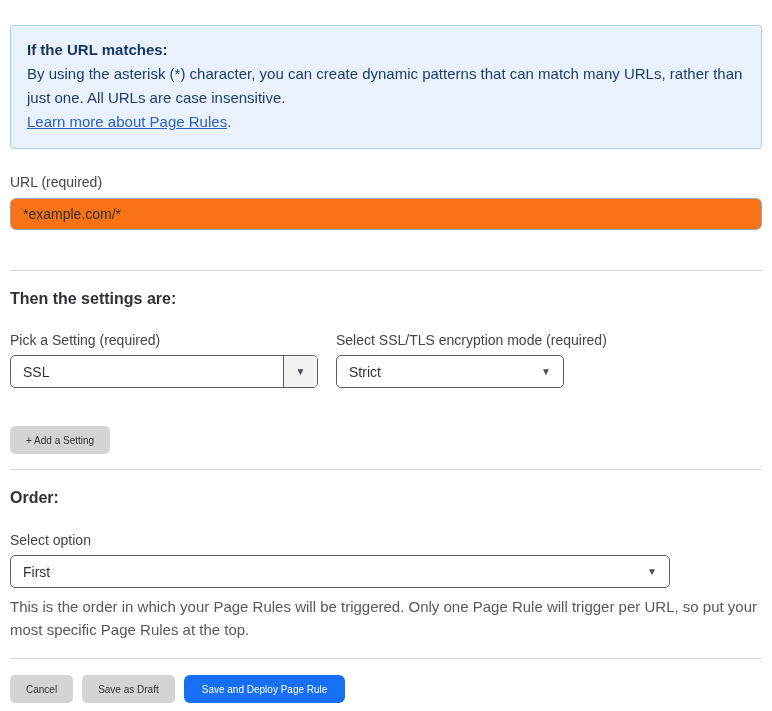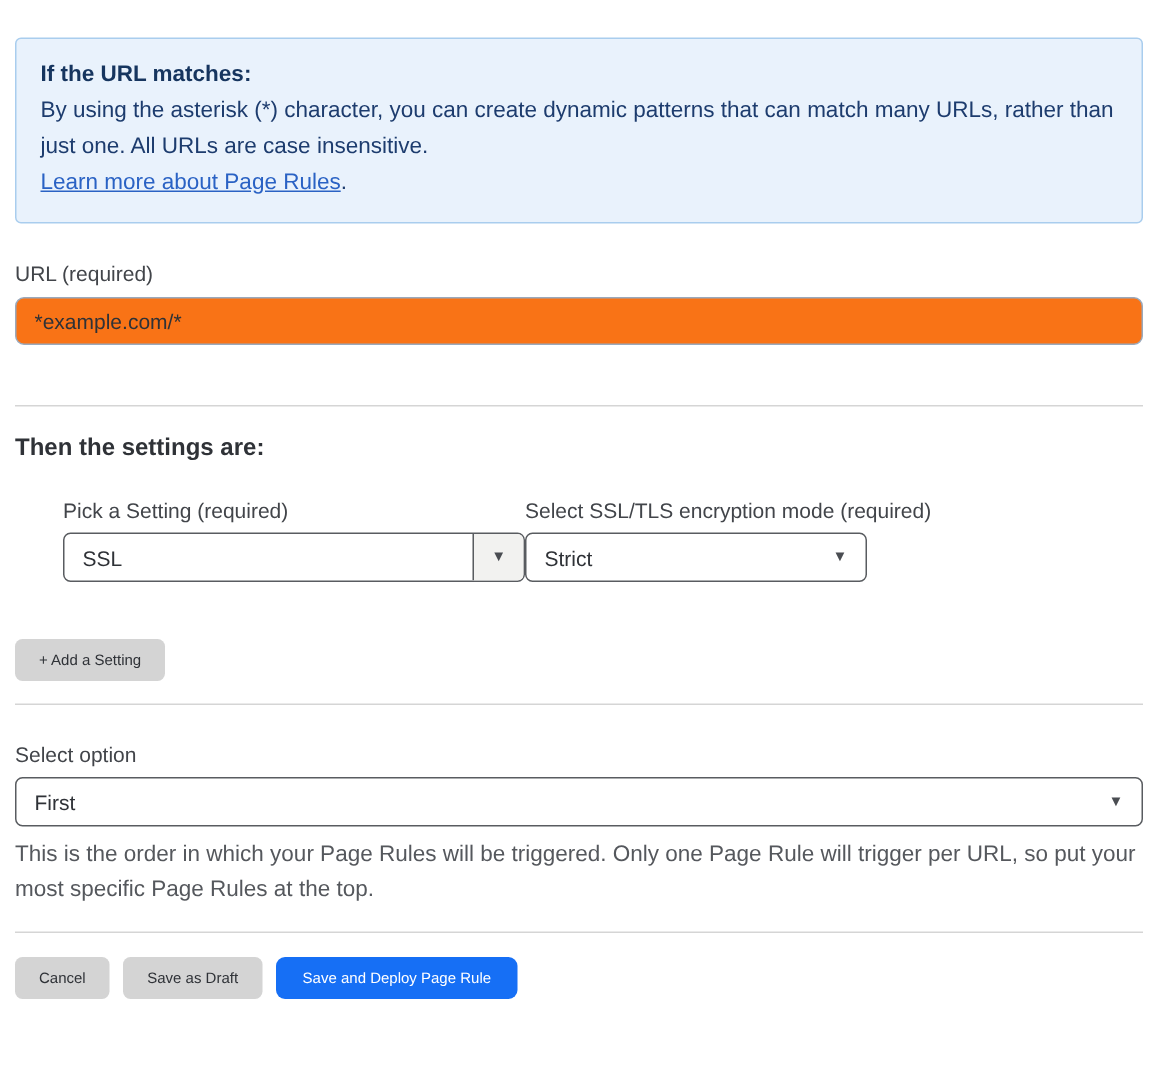--- a/index.html
+++ b/index.html
@@ -78,21 +78,21 @@
   .section-heading {
     font-size: 16px;
     font-weight: 700;
     color: #2f3237;
     margin-top: 19px;
   }
 
   .settings-row {
     display: flex;
     margin-top: 24px;
-    margin-left: 32px;
+    gap: 18px;
   }
   .settings-col .field-label { margin-top: 0; }
 
   
   .select {
     margin-top: 7px;
     height: 33px;
     border: 1px solid #595c60;
     border-radius: 5px;
     background: #ffffff;
@@ -117,21 +117,21 @@
     width: 34px;
     font-size: 10px;
     color: #4a4d52;
   }
   .select .caret.boxed {
     border-left: 1px solid #595c60;
     background: #f2f2f0;
   }
   .select.setting-select { width: 308px; }
   .select.mode-select { width: 228px; }
-  .select.order-select { width: 752px; }
+  .select.order-select { width: 660px; }
 
   .btn {
     display: inline-flex;
     align-items: center;
     justify-content: center;
     height: 28px;
     padding: 0 16px;
     font-size: 10px;
     font-family: "Liberation Sans", "DejaVu Sans", sans-serif;
     border: none;
@@ -196,20 +196,21 @@
         <div class="select-value">Strict</div>
         <div class="caret">▼</div>
       </div>
     </div>
   </div>
 
   <button class="btn add-setting">+ Add a Setting</button>
 
   <hr class="divider d2">
 
+  <div class="section-heading">Order:</div>
 
   <div class="field-label">Select option</div>
   <div class="select order-select">
     <div class="select-value">First</div>
     <div class="caret">▼</div>
   </div>
 
   <div class="help-text">This is the order in which your Page Rules will be triggered. Only one Page Rule will trigger per URL, so put your most specific Page Rules at the top.</div>
 
   <hr class="divider d3">

